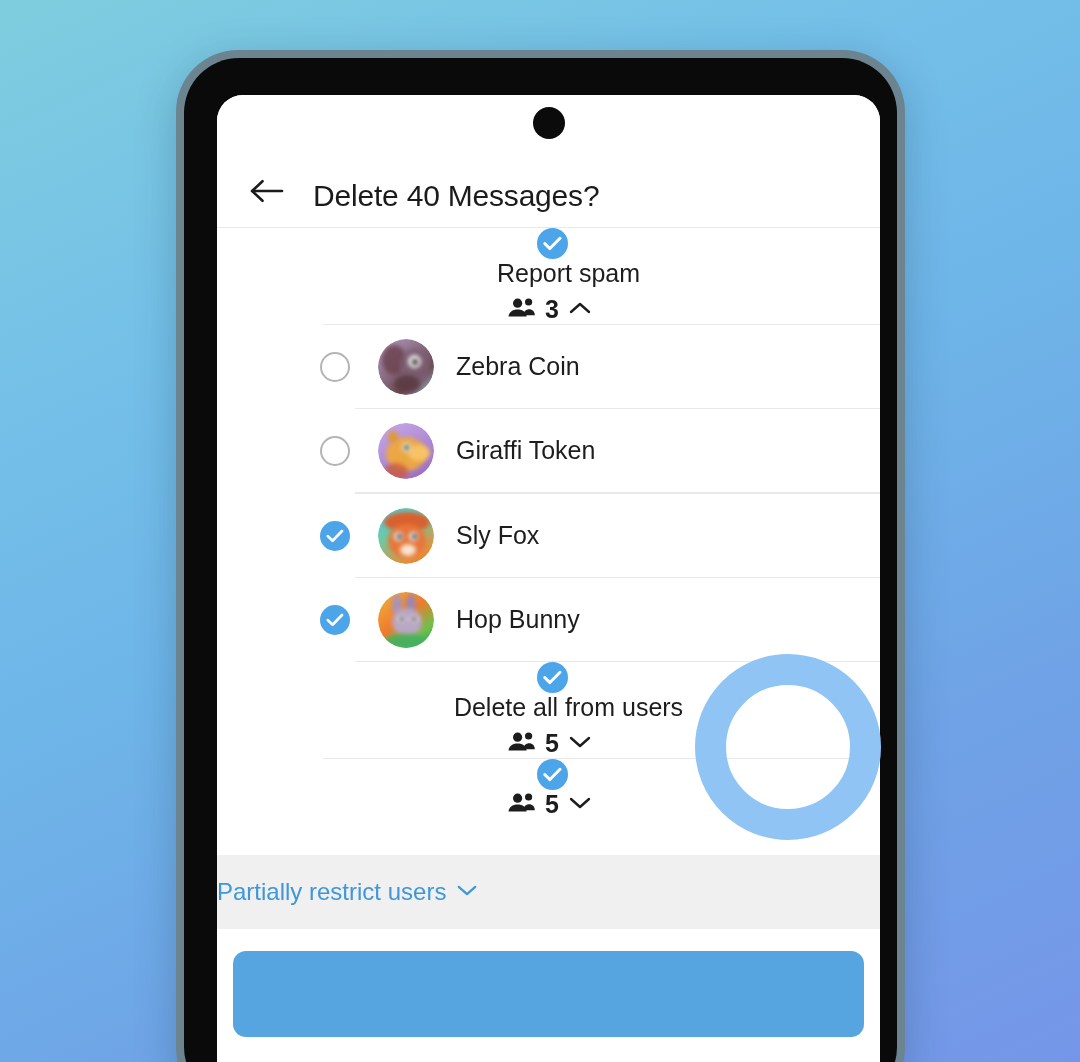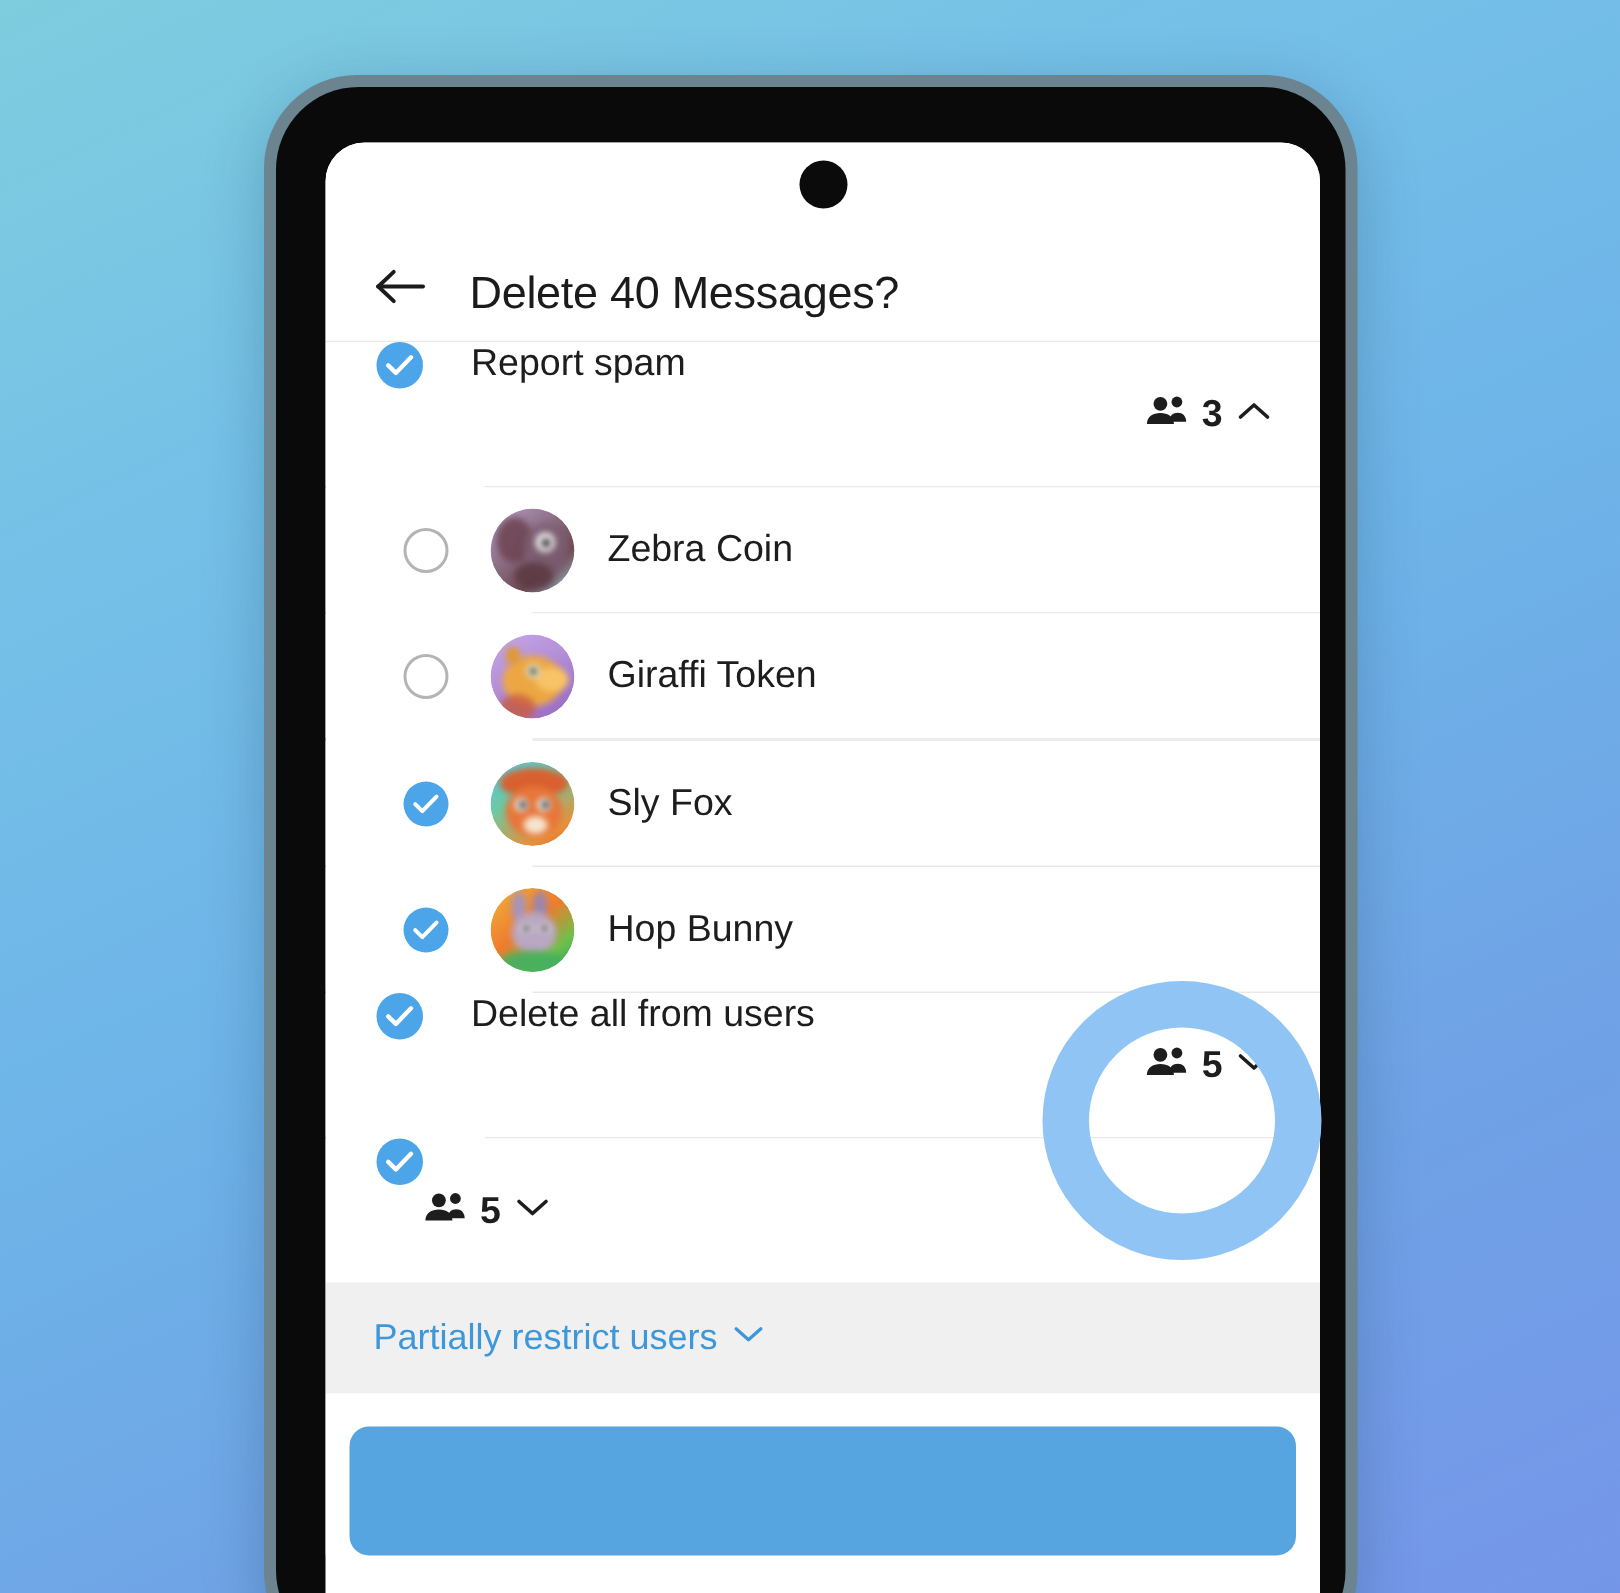--- a/index.html
+++ b/index.html
@@ -97,24 +97,26 @@
     margin-right: 0;
   }
   .divider.inset-sub {
     margin-left: 138px;
     margin-right: 0;
   }
 
   
   .option-row {
     display: flex;
+    align-items: center;
     height: 96px;
     padding: 0 26px 0 34px;
     background: #fff;
     cursor: pointer;
+    flex-direction: column;
   }
   .option-label {
     font-size: 25px;
     color: #1d1d1d;
     margin-left: 32px;
     flex: 1;
     white-space: nowrap;
   }
   .count-group {
     display: flex;
@@ -144,21 +146,21 @@
     border: 2px solid #b4b4b4;
     box-sizing: border-box;
   }
   .checkbox.checked svg { display: block; }
 
   
   .user-row {
     display: flex;
     align-items: center;
     height: 83px;
-    padding-left: 52px;
+    padding-left: 103px;
     background: #fff;
     cursor: pointer;
   }
   .user-row .checkbox { width: 30px; height: 30px; }
   .avatar {
     width: 56px;
     height: 56px;
     border-radius: 50%;
     margin-left: 28px;
     flex: 0 0 auto;
@@ -182,21 +184,20 @@
     font-weight: 500;
     white-space: nowrap;
   }
 
   
   #restrict-strip {
     background: #f0f0f0;
     height: 74px;
     display: flex;
     align-items: center;
-    padding-left: 32px;
     cursor: pointer;
   }
   #restrict-label {
     color: #3e97d8;
     font-size: 24px;
     white-space: nowrap;
   }
   #restrict-strip .chev { margin-left: 10px; }
 
   

